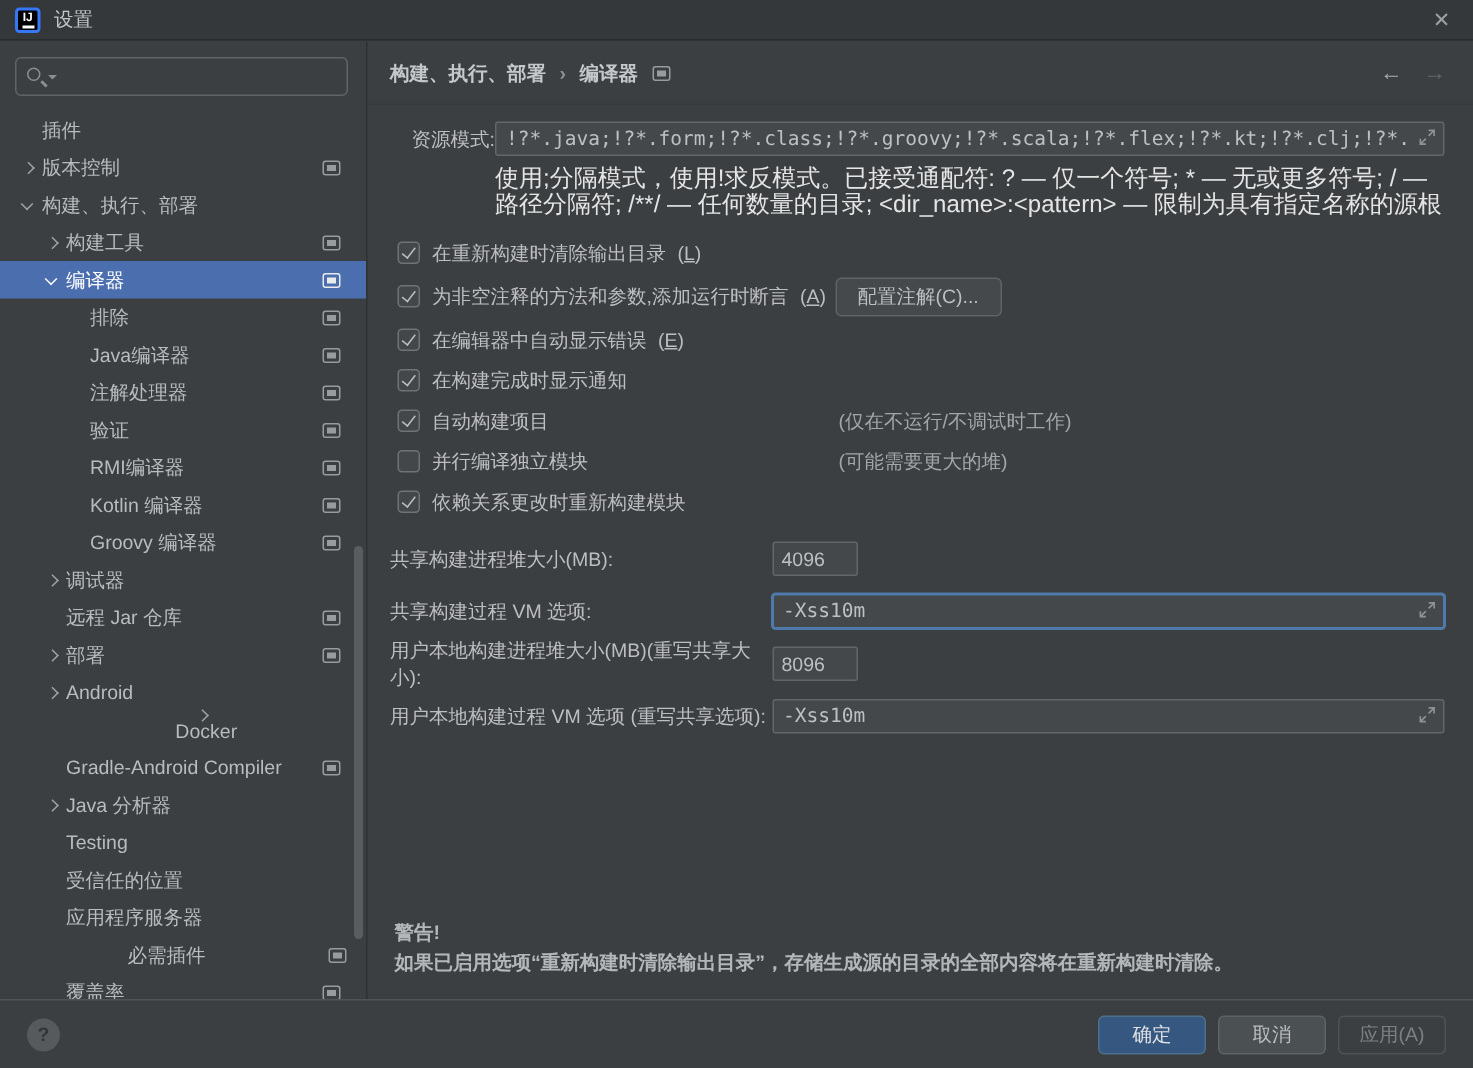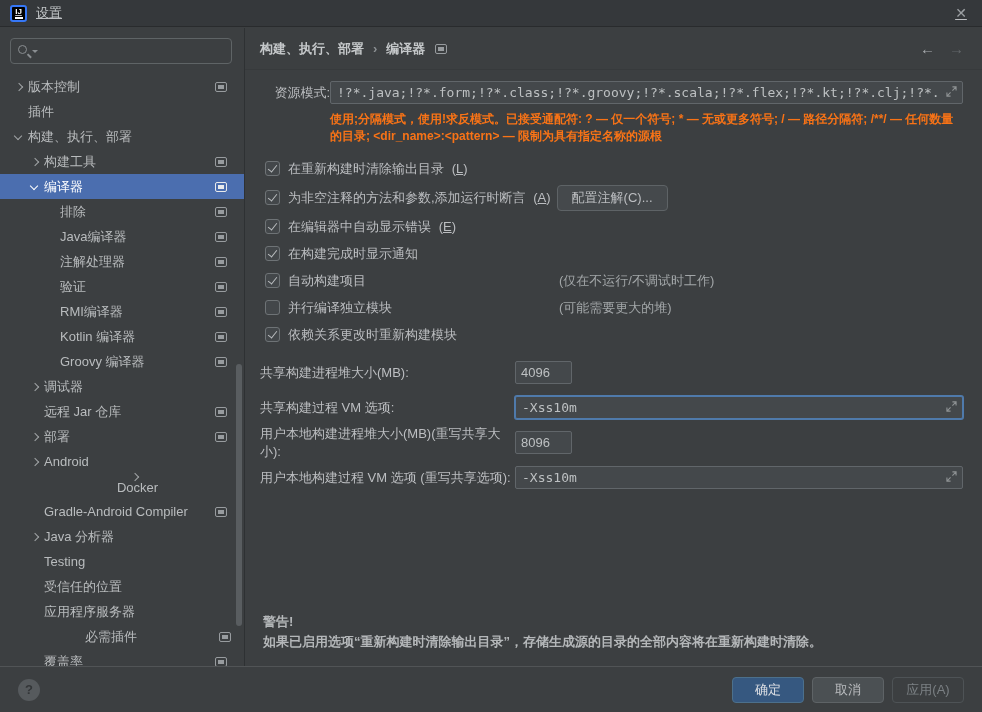--- a/index.html
+++ b/index.html
@@ -9,21 +9,21 @@
     font-size:13px; color:#bcbec1;
     background:var(--panel,#3c3f41);
     position:relative;
   }
   .window { position:absolute; inset:0; background:var(--panel,#3c3f41); }
 
   
   .titlebar {
     position:absolute; top:0; left:0; right:0; height:27px;
     background:var(--titlebar,#35383b); border-bottom:1px solid #292b2d;
-    display:flex; align-items:center; padding:0 10px;text-decoration:underline;
+    display:flex; align-items:center; padding:0 10px;
   }
   .app-logo {
     width:17px; height:17px; background:#000; border:2px solid #3677f6; border-radius:3px;
     display:flex; flex-direction:column; align-items:center; justify-content:center; margin-right:9px;
   }
   .app-logo .ij { color:#fff; font-size:8px; font-weight:bold; line-height:8px; letter-spacing:0; }
   .app-logo .bar { width:8px; height:2px; background:#fff; margin-top:1px; }
   .win-title { color:#c3c6c8; }
   .close-x { margin-left:auto; color:#9ca0a3; font-size:14px; width:22px; text-align:center; cursor:default; }
 
@@ -83,21 +83,21 @@
   .fwrap input {
     height:23px; background:var(--input-bg,#44484b); border:1px solid #61666a; border-radius:2px;
     color:#bdc0c2; padding:0 24px 0 6px; outline:none; font-size:13px; width:100%;
     font-family:"DejaVu Sans Mono","Liberation Mono",monospace;
   }
   .fwrap.grow { flex:1; }
   .fwrap.num { width:57px; flex:none; }
   .fwrap.num input { padding:0 5px; font-family:"Liberation Sans","DejaVu Sans",sans-serif; }
   .fwrap.focused input { border:1px solid var(--focus-border,#4f7aab); box-shadow:0 0 0 1px var(--focus-border,#4f7aab); }
   .expand { position:absolute; right:6px; top:5px; line-height:0; }
-  .help-block { margin:7px 0 10px 70px; max-width:642px; color:#f97316; font-size:12px; line-height:17px;font-weight:bold; }
+  .help-block { margin:7px 0 10px 70px; max-width:642px; color:#e5e5e5; font-size:16px; line-height:17px; }
 
   .cb-row { position:relative; display:flex; align-items:center; height:27px; margin-left:5px; }
   .cb-row.tall { height:31px; }
   .cb { width:15px; height:15px; flex:none; background:#43474a; border:1px solid #6e7376; border-radius:3px; position:relative; }
   .cb.checked::after { content:''; position:absolute; left:4px; top:1px; width:4px; height:8px;
     border-right:1.6px solid #bcbfc1; border-bottom:1.6px solid #bcbfc1; transform:rotate(38deg); }
   .cb-text { margin-left:8px; white-space:nowrap; }
   .mn { margin-left:4px; }
   .mini-btn { margin-left:6px; height:26px; padding:0 14px; background:#45494c; border:1px solid #5e6366;
     border-radius:4px; color:#bcbec1; font-size:13px; font-family:inherit; }
@@ -139,30 +139,30 @@
 
     <div class="sidebar">
       <div class="search-wrap">
         <input class="search-input" placeholder="" style="">
         <span class="mag"></span>
         <span class="mag-caret"></span>
       </div>
       <div class="tree">
 
       <div class="trow" style="padding-left: 15px;">
+            <span class="arrow"></span>
+            <span class="tlabel">插件</span>
+            <span class="flex1"></span>
+
+          </div>
+          <div class="trow" style="padding-left: 15px;">
             <span class="arrow arr-right"></span>
             <span class="tlabel">版本控制</span>
             <span class="flex1"></span>
             <span class="mini-icon"></span>
-          </div>
-          <div class="trow" style="padding-left: 15px;">
-            <span class="arrow"></span>
-            <span class="tlabel">插件</span>
-            <span class="flex1"></span>
-
           </div>
           <div class="trow" style="padding-left: 15px;">
             <span class="arrow arr-down"></span>
             <span class="tlabel">构建、执行、部署</span>
             <span class="flex1"></span>
 
           </div>
           <div class="trow" style="padding-left: 31px;">
             <span class="arrow arr-right"></span>
             <span class="tlabel">构建工具</span>

